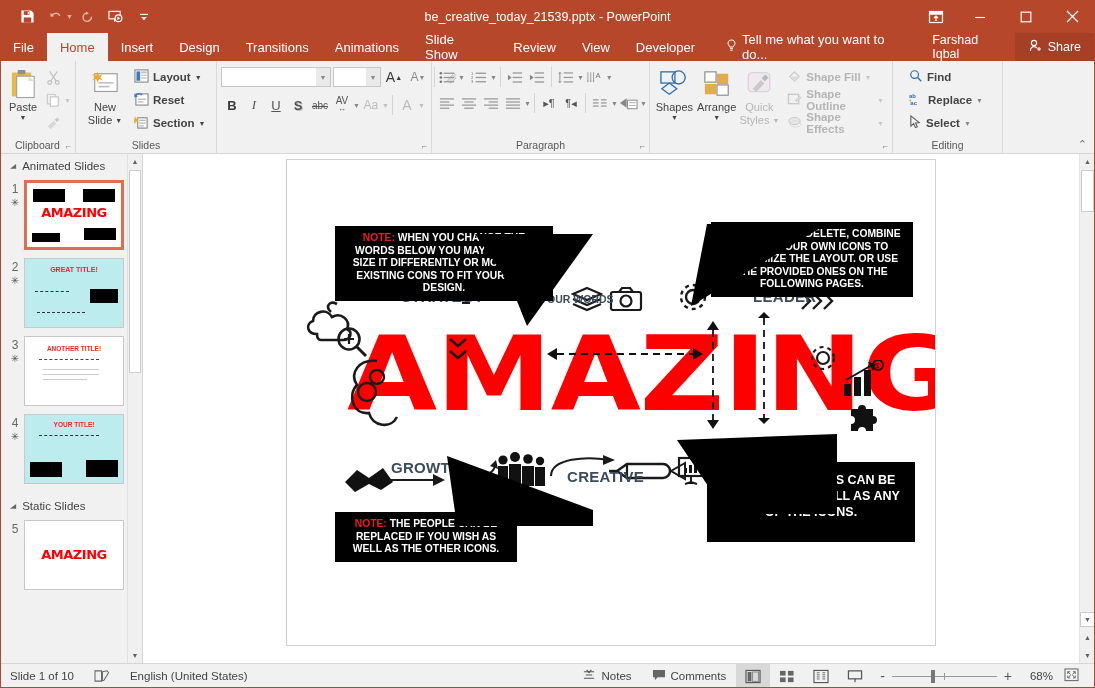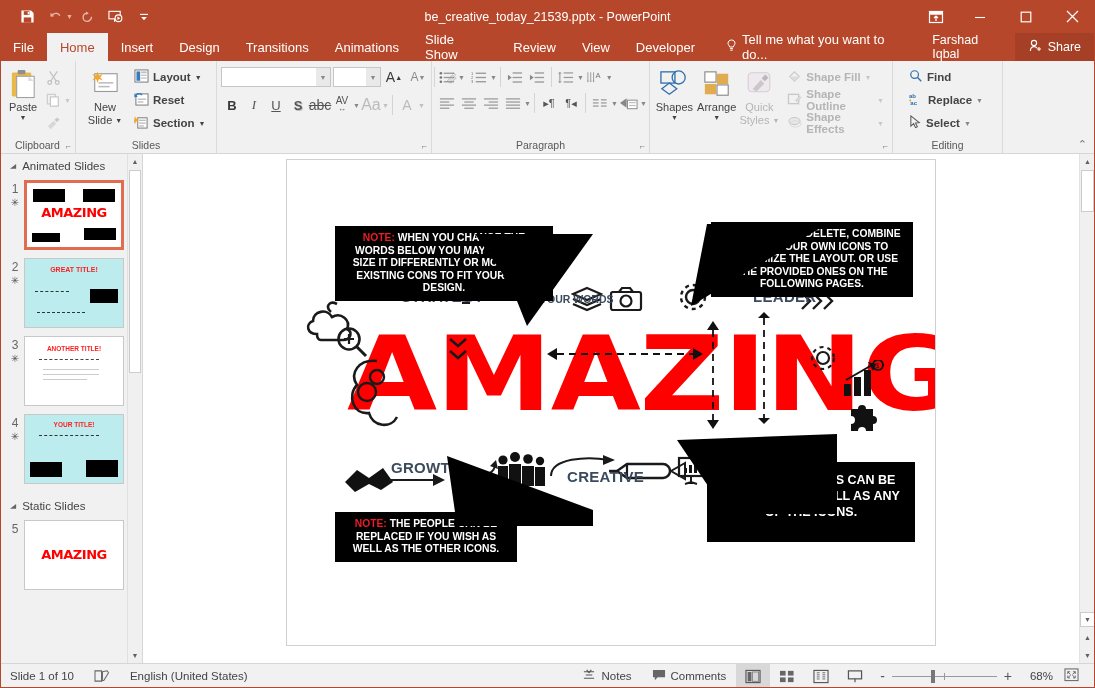--- a/index.html
+++ b/index.html
@@ -456,30 +456,30 @@
                 <path d="M3 12 L9 5 L13 8.5 L7.6 14 Z" fill="#ddd" stroke="#bbb" stroke-width="0.8"></path>
                 <path d="M9.6 2.6 L12.6 5.6" stroke="#c8c8c8" stroke-width="1.4"></path>
               </svg>
           </div>
         </div>
         <div class="ribbon-row" style="gap:0">
           <div class="icon-btn" style="font-weight:bold;font-size:13px;color:#3a3a3a">B</div>
           <div class="icon-btn" style="font-style:italic;font-family:'Liberation Serif',serif;font-size:13px">I</div>
           <div class="icon-btn" style="text-decoration:underline;font-size:13px">U</div>
           <div class="icon-btn" style="font-weight:bold;font-size:13px;text-shadow:1px 1px 0 #bbb">S</div>
-          <div class="icon-btn" style="font-size:14px;text-decoration:line-through">abc</div>
+          <div class="icon-btn" style="font-size:10px;text-decoration:line-through">abc</div>
           <div class="ribbon-row">
             <div class="icon-btn" style="font-size:10px;flex-direction:column;line-height:8px">
               <span>AV</span>
               <span style="font-size:8px">↔</span>
             </div>
             <span class="caret" style="color:#888">▼</span>
           </div>
           <div class="ribbon-row">
-            <div class="icon-btn disabled" style="font-size:16px">Aa</div>
+            <div class="icon-btn disabled" style="font-size:12px">Aa</div>
             <span class="caret" style="color:#c0c0c0">▼</span>
           </div>
           <div class="sep-v"></div>
           <div class="ribbon-row">
             <div class="icon-btn disabled" style="font-size:14px">A</div>
             <span class="caret" style="color:#c0c0c0">▼</span>
           </div>
         </div>
       </div>
       <span class="dialog-launcher">⌐</span>

